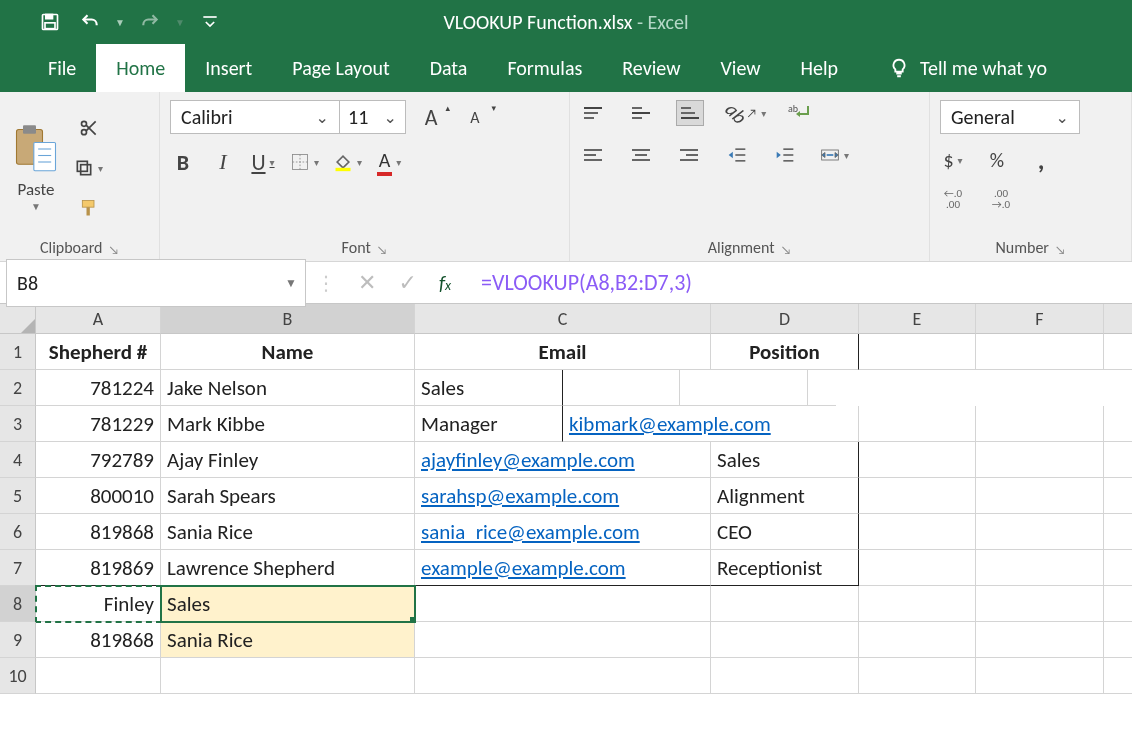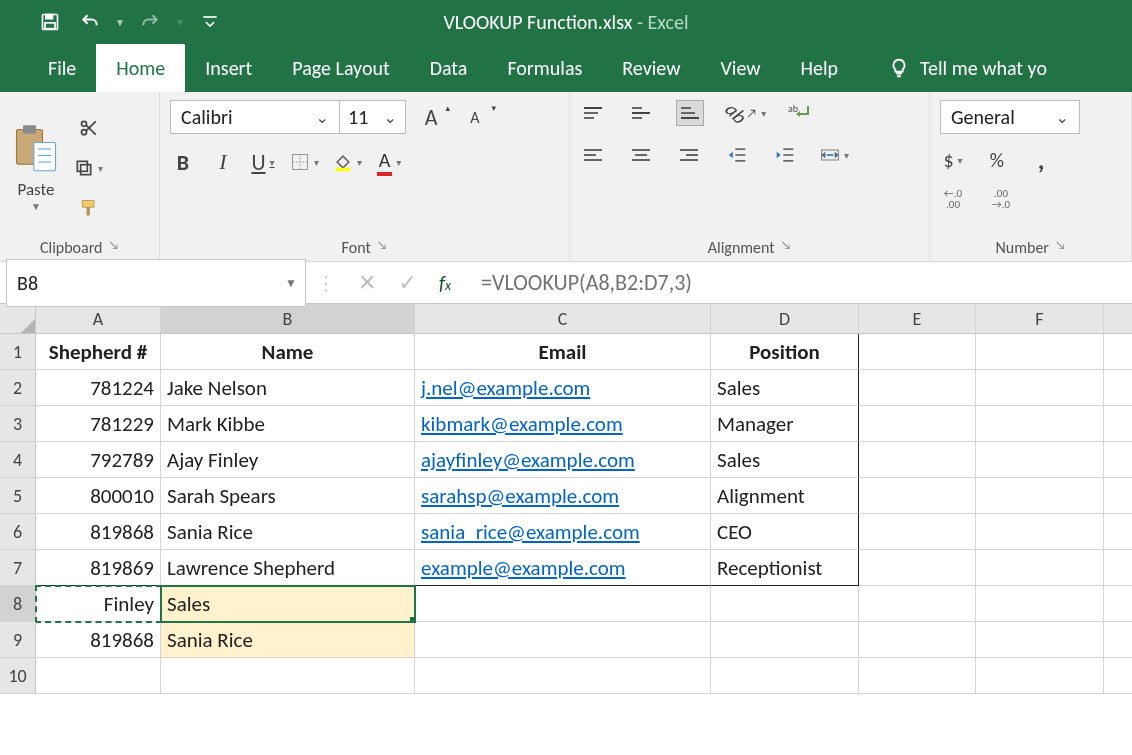--- a/index.html
+++ b/index.html
@@ -17,21 +17,21 @@
   .tabs { background:#217346; height:48px; display:flex; align-items:stretch; padding-left:28px; gap:0; }
   .tab { padding: 0 20px; display:flex; align-items:center; color:#fff; font-size:20px; cursor:pointer; }
   .tab.active { background:#fff; color:#217346; }
   .tellme { display:flex; align-items:center; gap:10px; margin-left:10px; font-size:20px;}
   .tellme svg { width:22px; height:22px; }
 
   
   .ribbon { background:#f1f1f1; height:170px; display:flex; border-bottom:1px solid #d6d6d6; }
   .group { border-right:1px solid #e0e0e0; padding:8px 10px 4px 10px; display:flex; flex-direction:column; }
   .group-body { flex:1; display:flex; align-items:center; }
-  .group-label { text-align:center; font-size:16px; color:#555; display:flex; justify-content:center; align-items:flex-start; gap:6px; padding-top:2px;}
+  .group-label { text-align:center; font-size:16px; color:#555; display:flex; justify-content:center; align-items:flex-end; gap:6px; padding-top:2px;}
   .launcher { font-size:12px; color:#888; }
 
   .paste-icon { width:52px; height:52px; }
   .small-icon { width:20px; height:20px; }
 
   .font-name { border:1px solid #bcbcbc; background:#fff; padding:4px 10px; font-size:20px; width:170px; display:flex; align-items:center; justify-content:space-between;}
   .font-size { border:1px solid #bcbcbc; background:#fff; padding:4px 8px; font-size:20px; width:66px; display:flex; align-items:center; justify-content:space-between; border-left:none;}
   .chev { font-size:16px; color:#555; }
 
   .btn-row { display:flex; align-items:center; gap:14px; }
@@ -39,21 +39,21 @@
   .ico-btn .dd { font-size:10px; color:#777; margin-left:4px;}
 
   .number-sel { border:1px solid #bcbcbc; background:#fff; padding:4px 10px; font-size:20px; width:140px; display:flex; justify-content:space-between; align-items:center;}
 
   
   .fbar { height:42px; display:flex; align-items:center; border-bottom:1px solid #c7c7c7; background:#fff;}
   .namebox { width:300px; border:1px solid #c7c7c7; height:48px; margin:0 6px; display:flex; align-items:center; padding:0 10px; font-size:20px; background:#fff; position:relative;}
   .namebox .dd { position:absolute; right:8px; font-size:12px; color:#777;}
   .fx-btns { display:flex; align-items:center; gap:22px; padding:0 18px; color:#bdbdbd; font-size:22px;}
   .fx-btns .fx { font-style:italic; color:#14532d; font-size:20px;}
-  .formula-text { font-size:22px; padding-left:12px; color:#737373;}
+  .formula-text { font-size:22px; padding-left:12px; color:#8b5cf6;}
   .colheads { display:flex; height:30px;}
   .corner { width:36px; border-right:1px solid #c7c7c7; border-bottom:1px solid #c7c7c7; background:#e6e6e6; display:flex; align-items:flex-end; justify-content:flex-end;}
   .corner svg { width:14px; height:14px; }
   .colhead { border-right:1px solid #d4d4d4; border-bottom:1px solid #c7c7c7; background:#e6e6e6; display:flex; align-items:center; justify-content:center; font-size:18px; color:#444;}
   .rowhead { width:36px; border-right:1px solid #c7c7c7; border-bottom:1px solid #d4d4d4; background:#e6e6e6; display:flex; align-items:center; justify-content:center; font-size:18px; color:#444;}
   .row { display:flex; height:36px;}
   .cell { border-right:1px solid #d4d4d4; border-bottom:1px solid #d4d4d4; padding:0 6px; display:flex; align-items:center; font-size:21px; overflow:hidden; white-space:nowrap;}
   .cA { width:125px; } .cB { width:254px; } .cC { width:296px; } .cD{ width:148px;} .cE{width:117px;} .cF{width:128px;} .cG{width:28px; border-right:none;}
   .hdr { font-weight:bold; text-align:center; justify-content:center;}
   .num { justify-content:flex-end; }
@@ -391,32 +391,31 @@
     <div class="cell cD hdr table-border-r">Position</div>
     <div class="cell cE"></div>
       <div class="cell cF"></div>
       <div class="cell cG"></div>
   </div>
 
   <div class="row">
       <div class="rowhead">2</div>
     <div class="cell cA num">781224</div>
     <div class="cell cB">Jake Nelson</div>
-    <div class="cell cC email">j.nel@example.com</div>
     <div class="cell cD table-border-r">Sales</div>
     <div class="cell cE"></div>
       <div class="cell cF"></div>
       <div class="cell cG"></div>
   </div>
   <div class="row">
       <div class="rowhead">3</div>
     <div class="cell cA num">781229</div>
     <div class="cell cB">Mark Kibbe</div>
+    <div class="cell cD table-border-r">Manager</div>
     <div class="cell cC email">kibmark@example.com</div>
-    <div class="cell cD table-border-r">Manager</div>
     <div class="cell cE"></div>
       <div class="cell cF"></div>
       <div class="cell cG"></div>
   </div>
   <div class="row">
       <div class="rowhead">4</div>
     <div class="cell cA num">792789</div>
     <div class="cell cB">Ajay Finley</div>
     <div class="cell cC email">ajayfinley@example.com</div>
     <div class="cell cD table-border-r">Sales</div>

